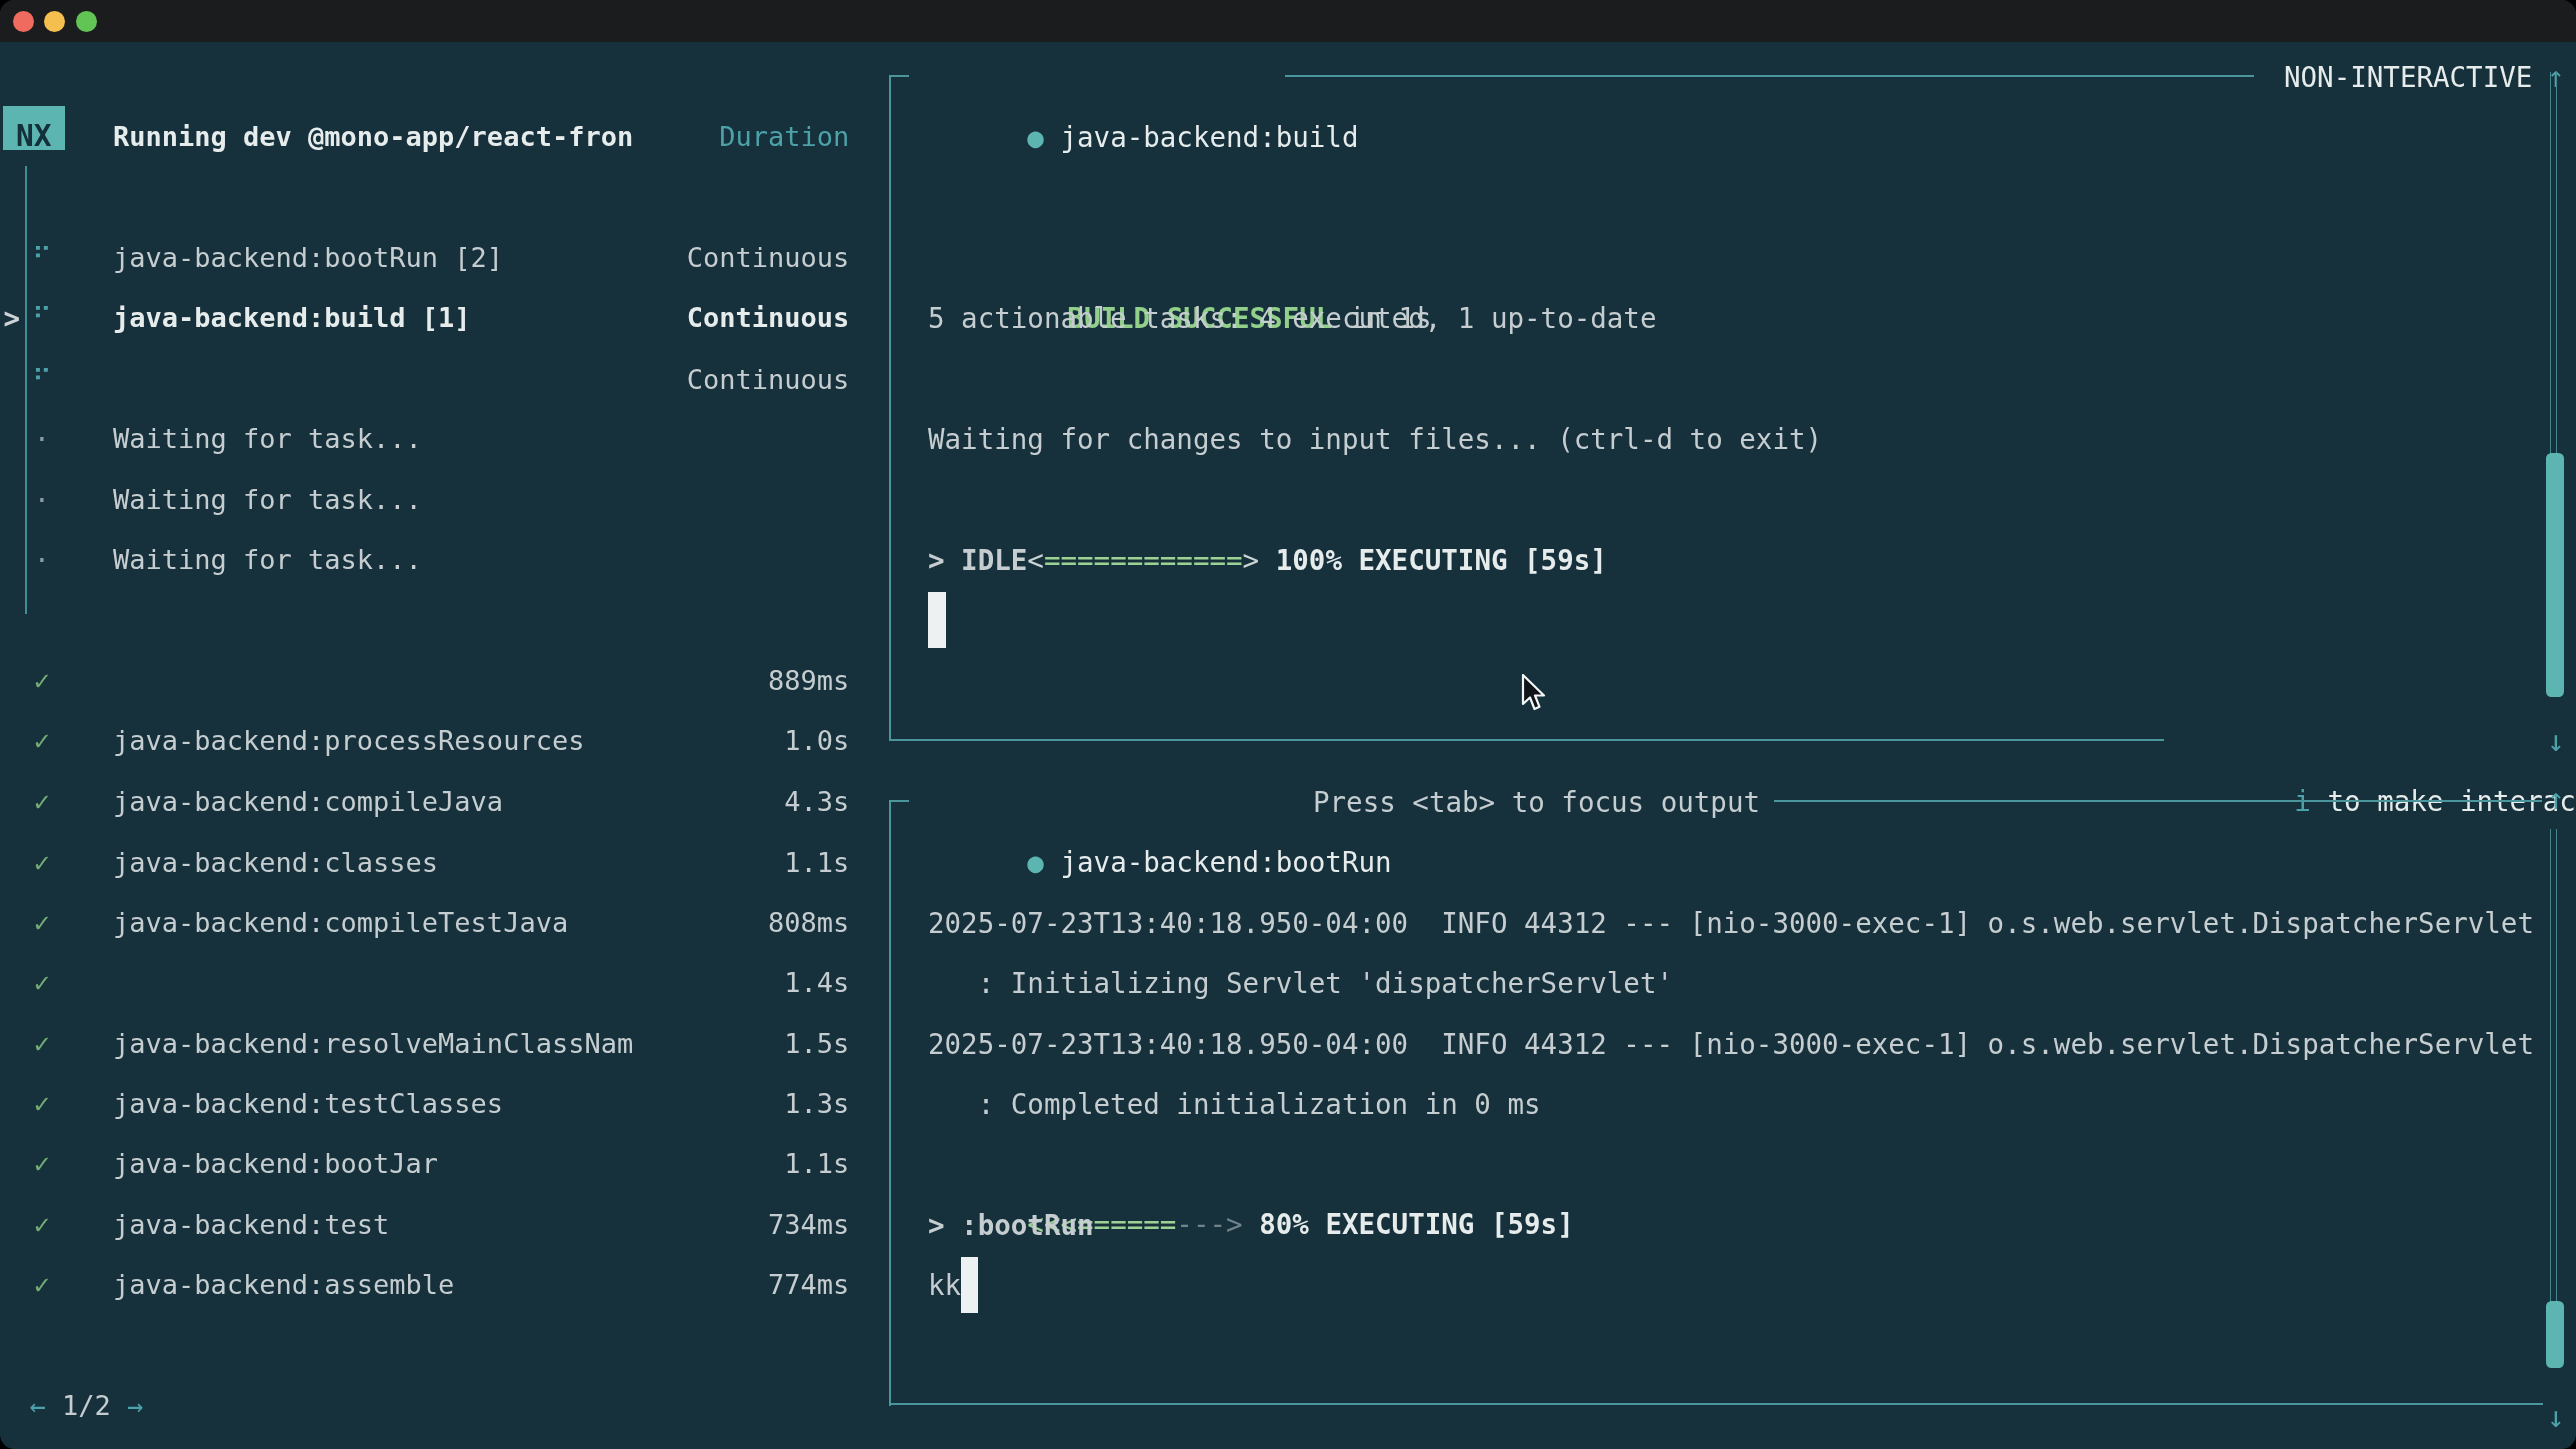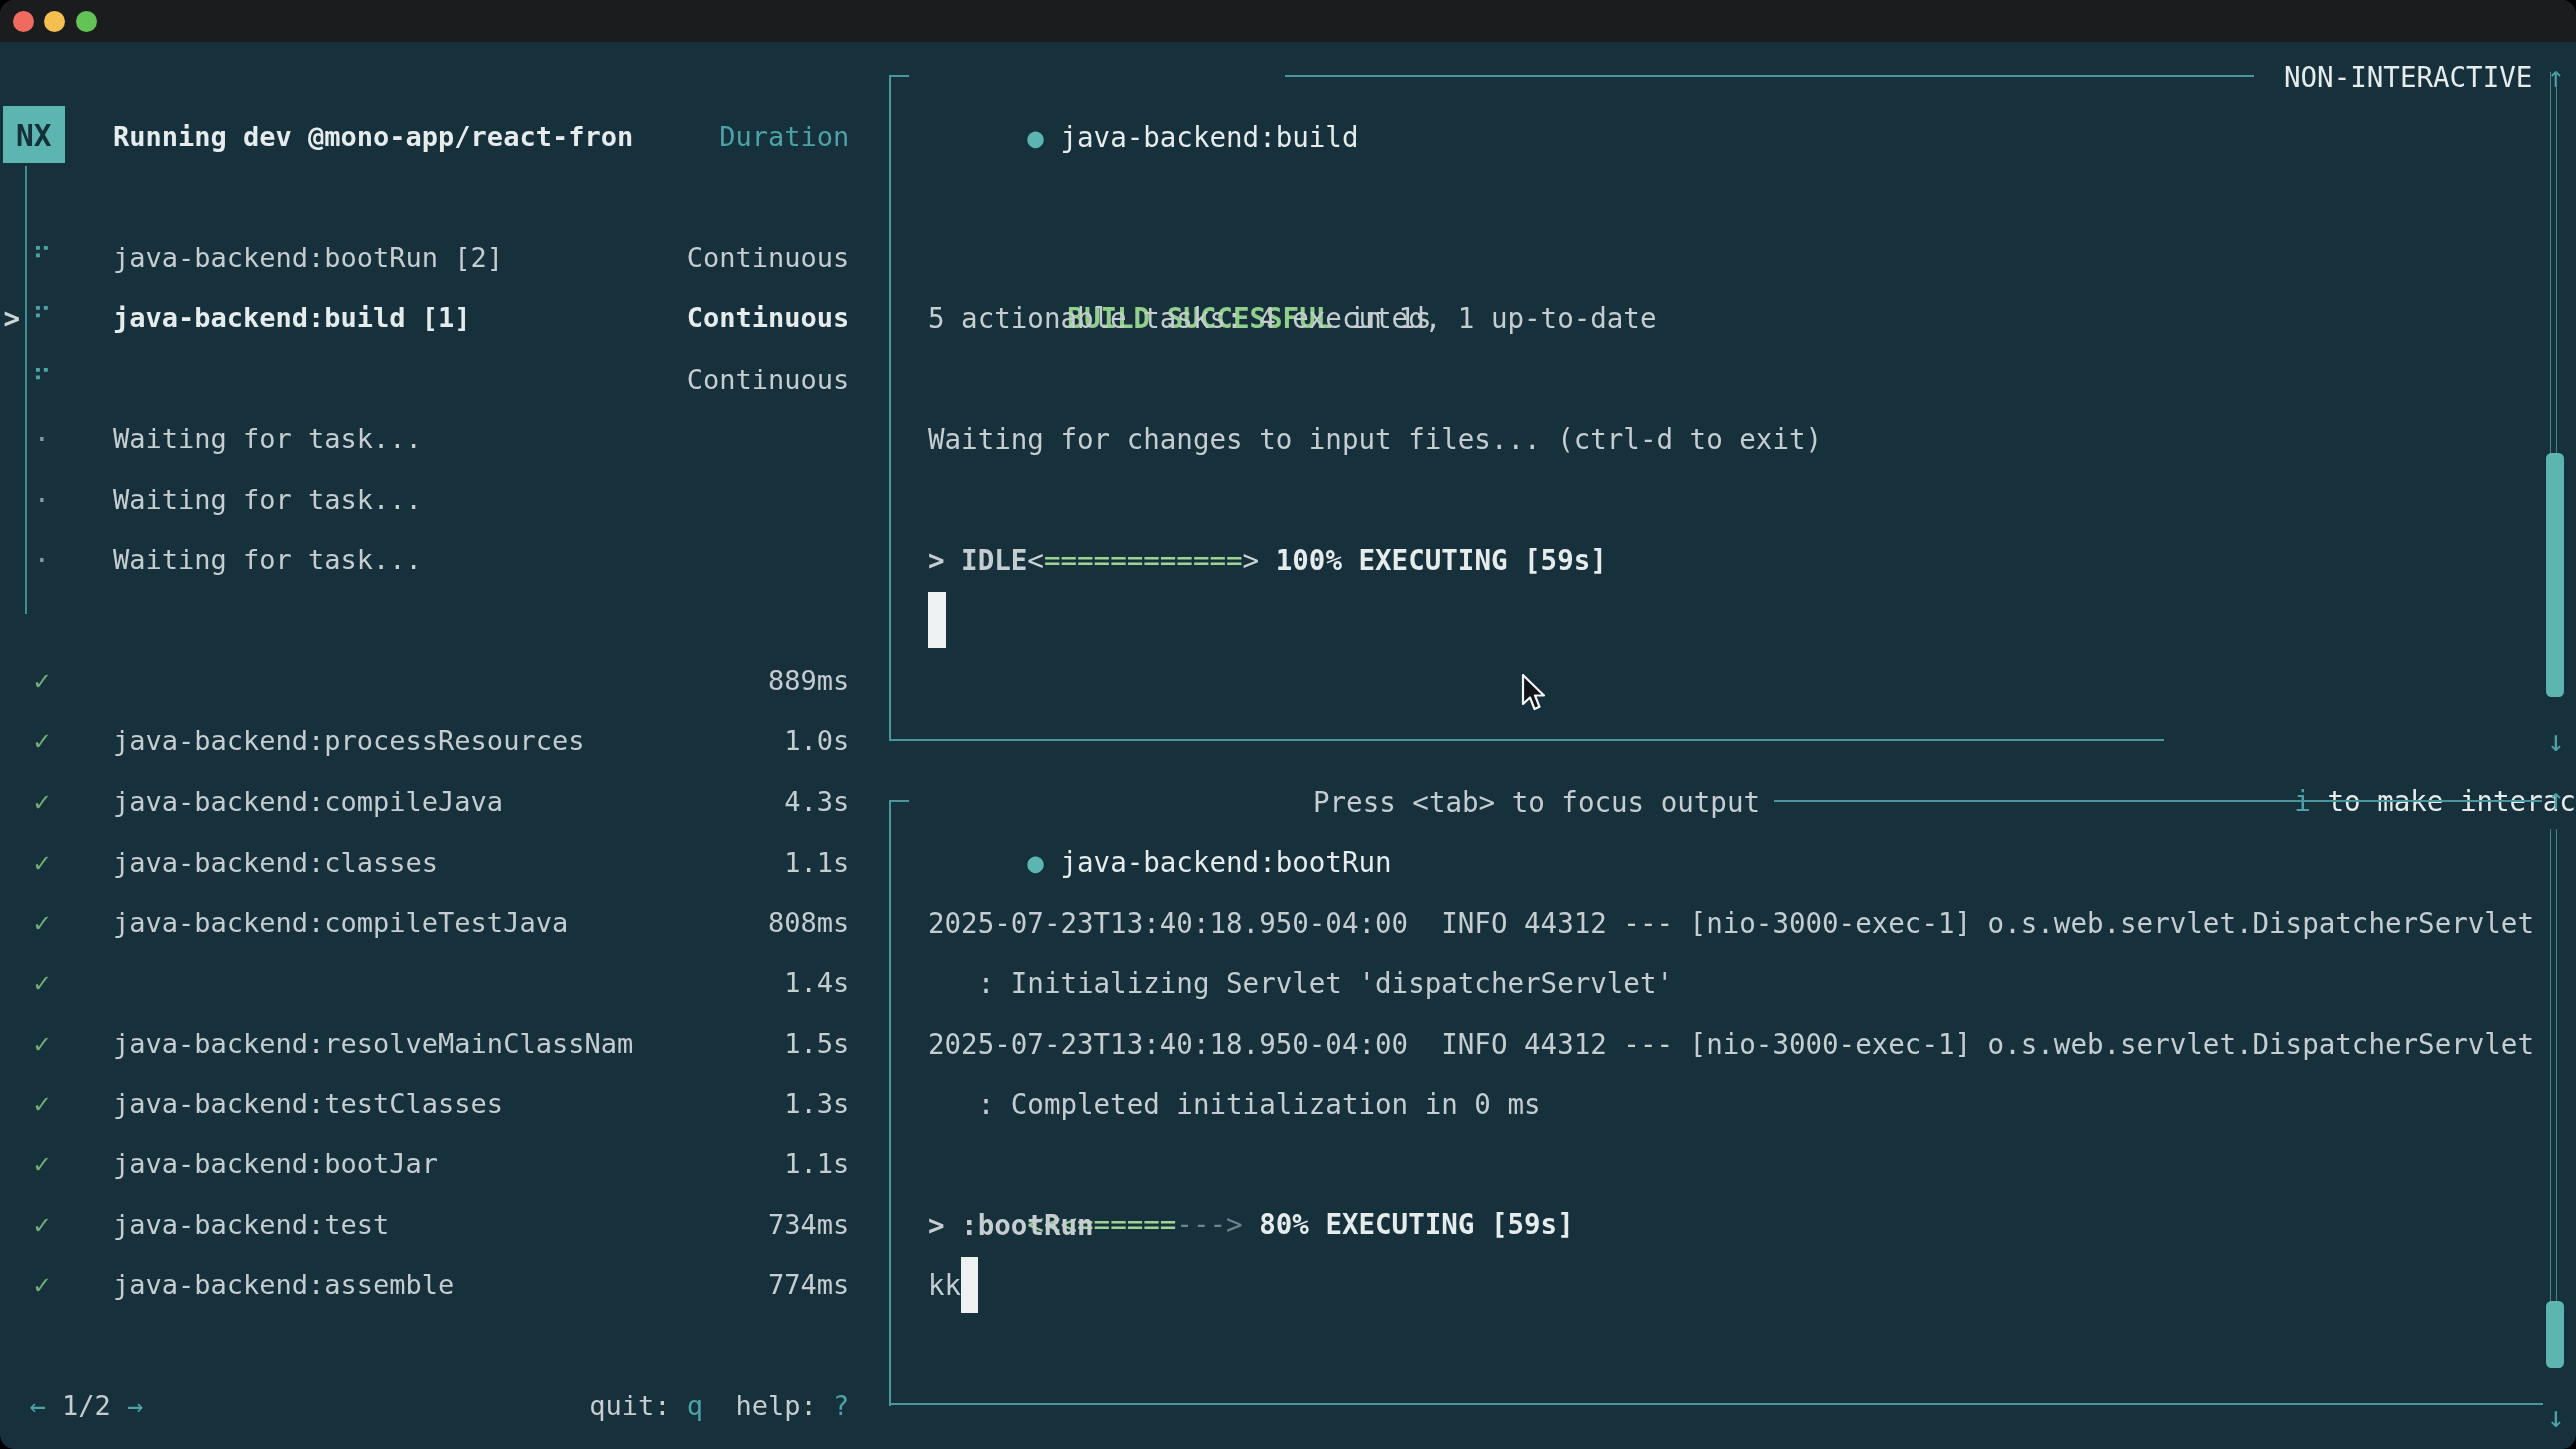--- a/index.html
+++ b/index.html
@@ -12,21 +12,21 @@
   *{box-sizing:border-box;}
   html,body{margin:0;padding:0;background:#000;}
   body{width:2576px;height:1449px;position:relative;font-family:"DejaVu Sans Mono","Liberation Mono",monospace;}
   .window{position:absolute;inset:0;background:var(--bg);border-radius:14.8px;overflow:hidden;}
   .titlebar{position:absolute;left:0;top:0;width:2576px;height:42px;background:var(--titlebar);}
   .light{position:absolute;top:11.4px;width:21px;height:21px;border-radius:50%;}
   .light.red{left:12.7px;background:var(--light-red);}
   .light.yellow{left:44px;background:var(--light-yellow);}
   .light.green{left:76px;background:var(--light-green);}
 
-  .nx-logo{position:absolute;left:2.7px;top:106px;width:62px;height:57px;background:var(--teal-solid);
+  .nx-logo{position:absolute;left:2.7px;top:106px;width:62px;height:44px;background:var(--teal-solid);
     color:var(--logo-text);font-size:29.5px;font-weight:700;text-align:center;line-height:60px;}
   .tree-line{position:absolute;left:25px;top:166px;width:2px;height:448px;background:var(--tree);}
 
   .l-row{position:absolute;left:0;width:852px;height:60px;line-height:60px;font-size:27px;color:var(--text);}
   .mark{position:absolute;left:28px;width:28px;text-align:center;white-space:pre;}
   .mark.spin{color:var(--teal-text);}
   .mark.dot{color:var(--bullet);}
   .mark.check{color:var(--check);}
   .nm{position:absolute;left:113px;white-space:pre;}
   .rt{position:absolute;right:2.7px;white-space:pre;}
@@ -148,21 +148,20 @@
     <span class="rt">734ms</span>
   </div>
   <div class="l-row" style="top:1255px">
     <span class="mark check">✓</span>
     <span class="nm">java-backend:assemble</span>
     <span class="rt">774ms</span>
   </div>
 
   <div class="l-row" style="top:1376px">
     <span class="nm" style="left:29.5px"><span class="teal">←</span><span> 1/2 </span><span class="teal">→</span></span>
-    <span class="rt"><span>quit: </span><span class="teal">q</span><span>  help: </span><span class="teal">?</span></span>
   </div>
 
   <div>
     <div class="hline" style="left:889px;top:75px;width:20px"></div>
     <div class="vline" style="left:889px;top:75px;height:666px"></div>
     <div class="p-line" style="top:47px">
       <span class="pdot">●</span><span> </span><span class="ptitle">java-backend:build</span>
     </div>
     <div class="hline" style="left:1285px;top:75px;width:969px"></div>
     <div class="badge" style="left:2284px;top:47px">NON-INTERACTIVE</div>

